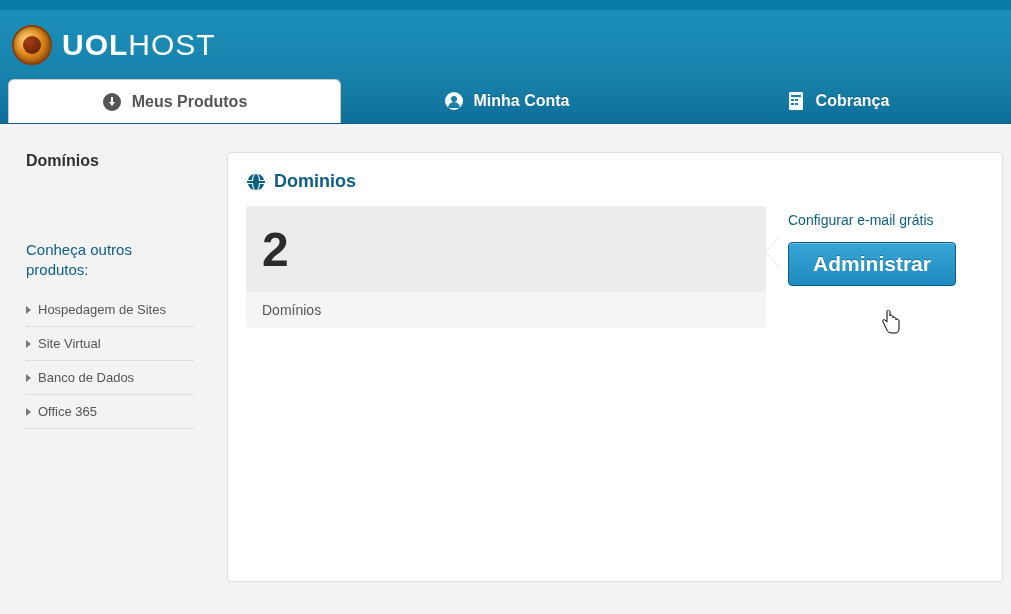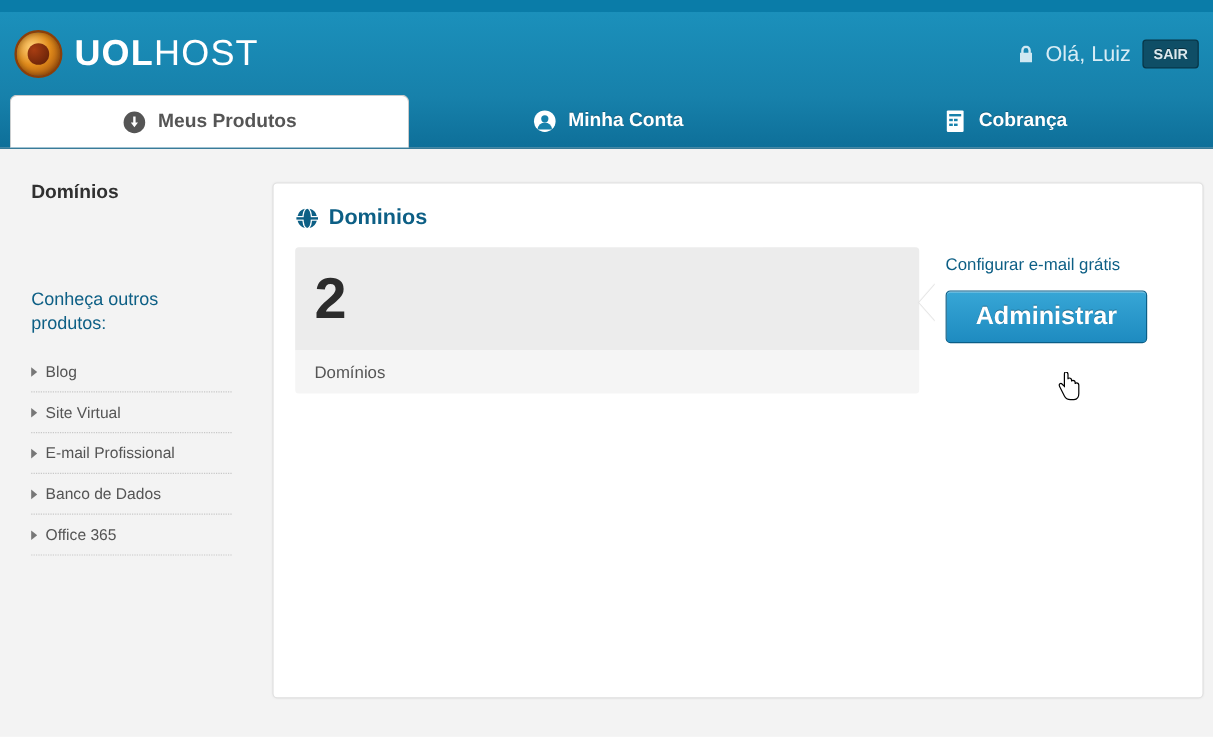--- a/index.html
+++ b/index.html
@@ -62,29 +62,20 @@
 
 <div class="topbar"></div>
 
 <div class="header">
   <div class="logo">
     <span class="logo-badge"></span>
     <span class="logo-text">
       <b>UOL</b><span>HOST</span>
     </span>
   </div>
-  <div class="header-right">
-    <span class="lock-icon">
-      <svg width="12" height="14" viewBox="0 0 12 14">
-          <path fill="#cfe8f2" d="M2 6V4a4 4 0 0 1 8 0v2h1v8H1V6h1zm2 0h4V4a2 2 0 0 0-4 0v2z"></path>
-        </svg>
-    </span>
-    <span style="color:#d7ecf5;">Olá, Luiz</span>
-    <button class="logout-btn">SAIR</button>
-  </div>
 </div>
 
 <div class="tabs-wrap">
   <div class="tab active">
     <span class="tab-icon">
       <svg width="20" height="20" viewBox="0 0 20 20">
           <circle cx="10" cy="10" r="9" fill="#555"></circle>
           <path fill="#fff" d="M9 5h2v5h2l-3 4-3-4h2z"></path>
         </svg>
     </span>
@@ -114,23 +105,22 @@
     <span>Cobrança</span>
   </div>
 </div>
 
 <div class="page">
 
   <aside class="sidebar">
     <div class="side-title">Domínios</div>
     <div class="side-sub">Conheça outros produtos:</div>
     <ul class="side-list">
-      <li><span>Blog</span></li>
+      <li><span>Hospedagem de Sites</span></li>
       <li><span>Site Virtual</span></li>
-      <li><span>E-mail Profissional</span></li>
       <li><span>Banco de Dados</span></li>
       <li><span>Office 365</span></li>
     </ul>
   </aside>
 
   <main class="main">
     <div class="card">
       <div class="card-title-row">
         <span class="globe-icon">
           <svg width="20" height="20" viewBox="0 0 20 20">

